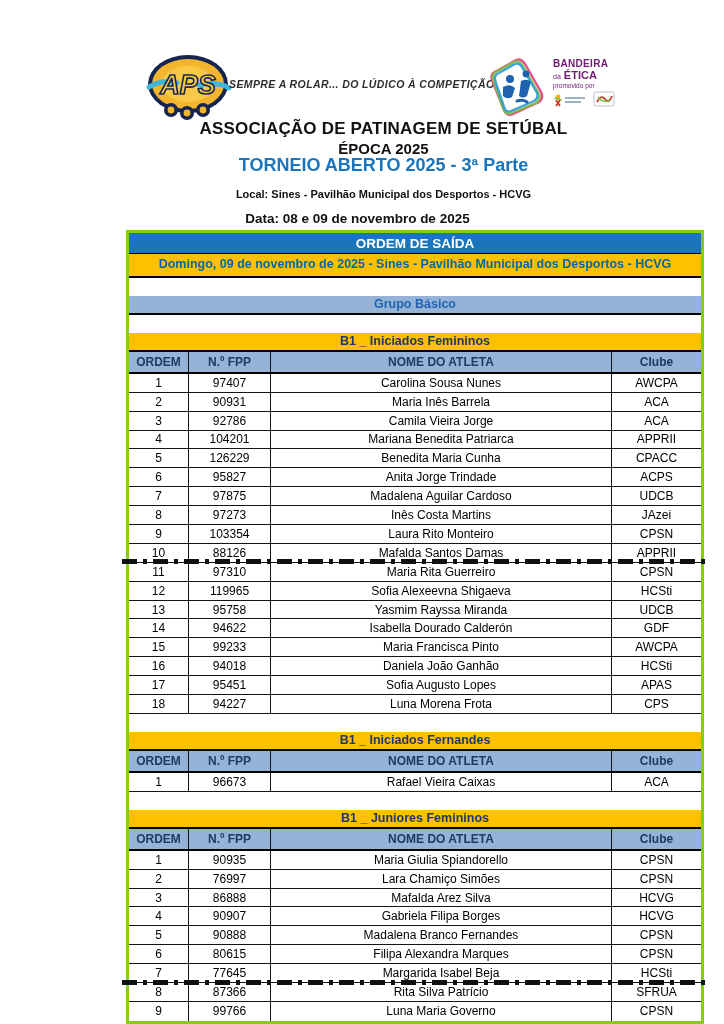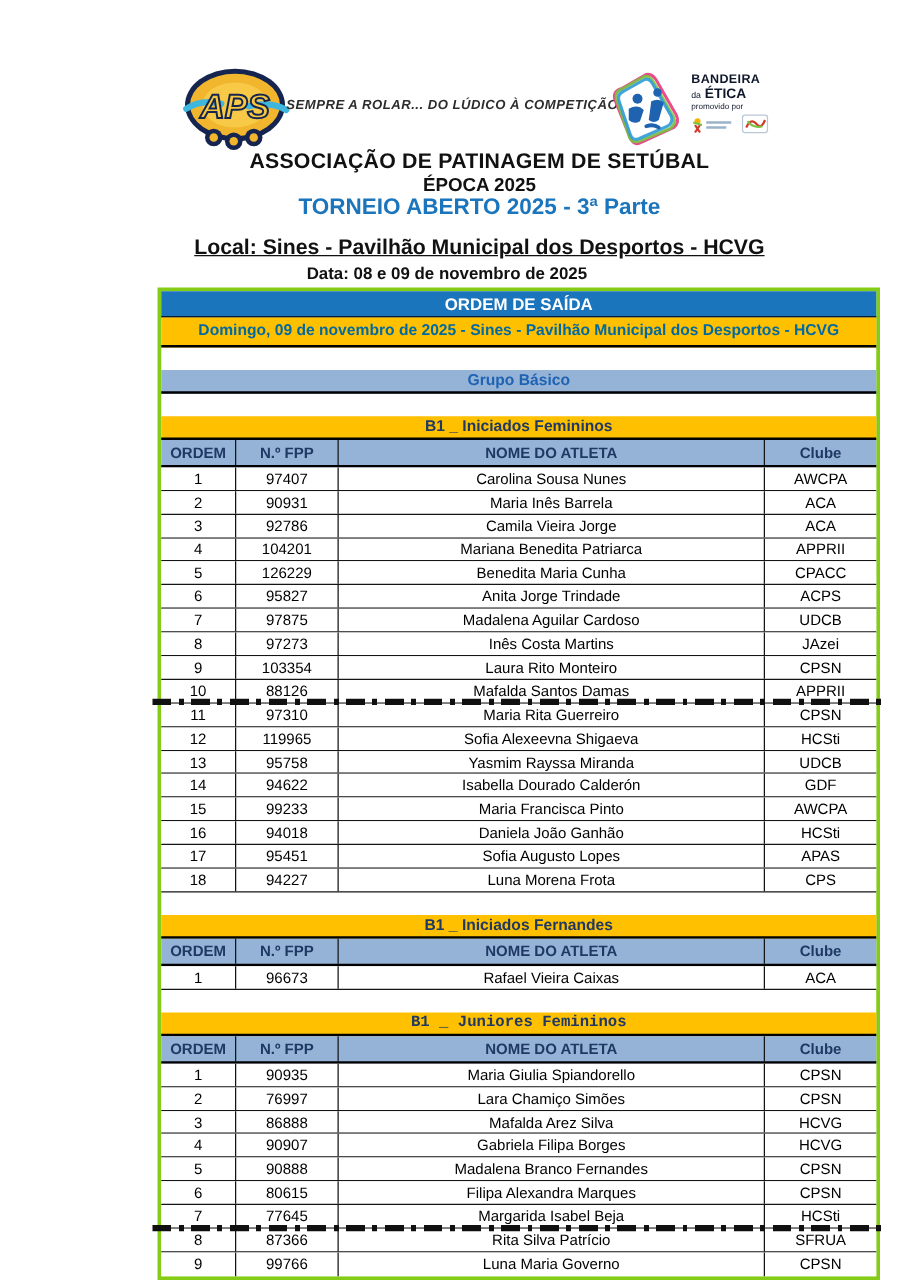--- a/index.html
+++ b/index.html
@@ -10,35 +10,35 @@
     font-family:"Liberation Sans", sans-serif; color:#111;
   }
   
   .aps-logo { position:absolute; left:141px; top:53px; width:96px; height:70px; }
   .tagline {
     position:absolute; left:229px; top:78px; width:256px;
     font-size:10.5px; font-weight:bold; font-style:italic;
     color:#2d2d2d; letter-spacing:.4px; white-space:nowrap;
   }
   .ethics-logo { position:absolute; left:483px; top:54px; width:222px; height:70px; display:flex; }
-  .ethics-text { margin-left:4px; margin-top:4px; line-height:1.1; color:#0f172a; }
+  .ethics-text { margin-left:4px; margin-top:4px; line-height:1.1; color:#701a75; }
   .ethics-l1 { font-size:10px; font-weight:bold; letter-spacing:.3px; }
   .ethics-l2 { font-size:11px; font-weight:bold; }
   .ethics-l2 .small { font-size:7px; font-weight:normal; }
   .ethics-l3 { font-size:6.5px; margin-top:1px; }
   .partner-logos { display:flex; gap:6px; margin-top:2px; align-items:center; }
 
   .assoc  { position:absolute; left:126px; top:119px; width:515px; text-align:center;
             font-size:17px; font-weight:bold; letter-spacing:.2px; }
   .season { position:absolute; left:126px; top:140px; width:515px; text-align:center;
             font-size:15px; font-weight:bold; }
   .tournament { position:absolute; left:126px; top:155px; width:515px; text-align:center;
             font-size:18px; font-weight:bold; }
   .local-line { position:absolute; left:126px; top:188px; width:515px; text-align:center;
-            font-size:17px; font-weight:bold;text-decoration:underline; }
+            font-size:11px; font-weight:bold; }
   .date-line  { position:absolute; left:100px; top:211px; width:515px; text-align:center;
             font-size:13.5px; font-weight:bold; }
 
   
   .otable {
     position:absolute; left:126px; top:230px; width:578px;
     border:3px solid #84cc16; background:#fff;
   }
   .banner-blue {
     height:21px; display:flex; align-items:center; justify-content:center;
@@ -270,21 +270,21 @@
           <div class="cell c-fpp">N.º FPP</div>
           <div class="cell c-nome">NOME DO ATLETA</div>
           <div class="cell c-clube">Clube</div>
         </div>
         <div class="trow">
           <div class="cell c-ordem">1</div>
           <div class="cell c-fpp">96673</div>
           <div class="cell c-nome">Rafael Vieira Caixas</div>
           <div class="cell c-clube">ACA</div>
         </div>
-        <div class="banner-section" style="background: rgb(255, 192, 0); color: rgb(31, 56, 100); font-family: Liberation Mono, monospace;">B1 _ Juniores Femininos</div>
+        <div class="banner-section" style="background: rgb(255, 192, 0); color: rgb(31, 56, 100);">B1 _ Juniores Femininos</div>
         <div class="thead" style="background: rgb(149, 179, 215); color: rgb(31, 56, 100);">
           <div class="cell c-ordem">ORDEM</div>
           <div class="cell c-fpp">N.º FPP</div>
           <div class="cell c-nome">NOME DO ATLETA</div>
           <div class="cell c-clube">Clube</div>
         </div>
         <div class="trow">
           <div class="cell c-ordem">1</div>
           <div class="cell c-fpp">90935</div>
           <div class="cell c-nome">Maria Giulia Spiandorello</div>

